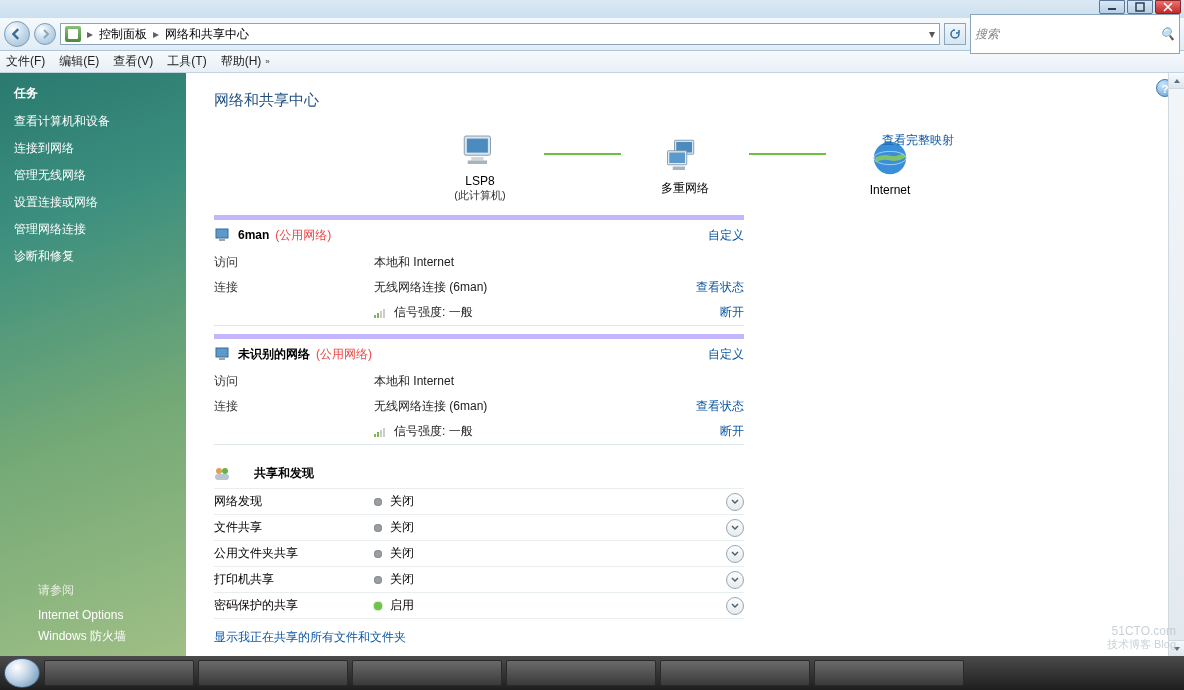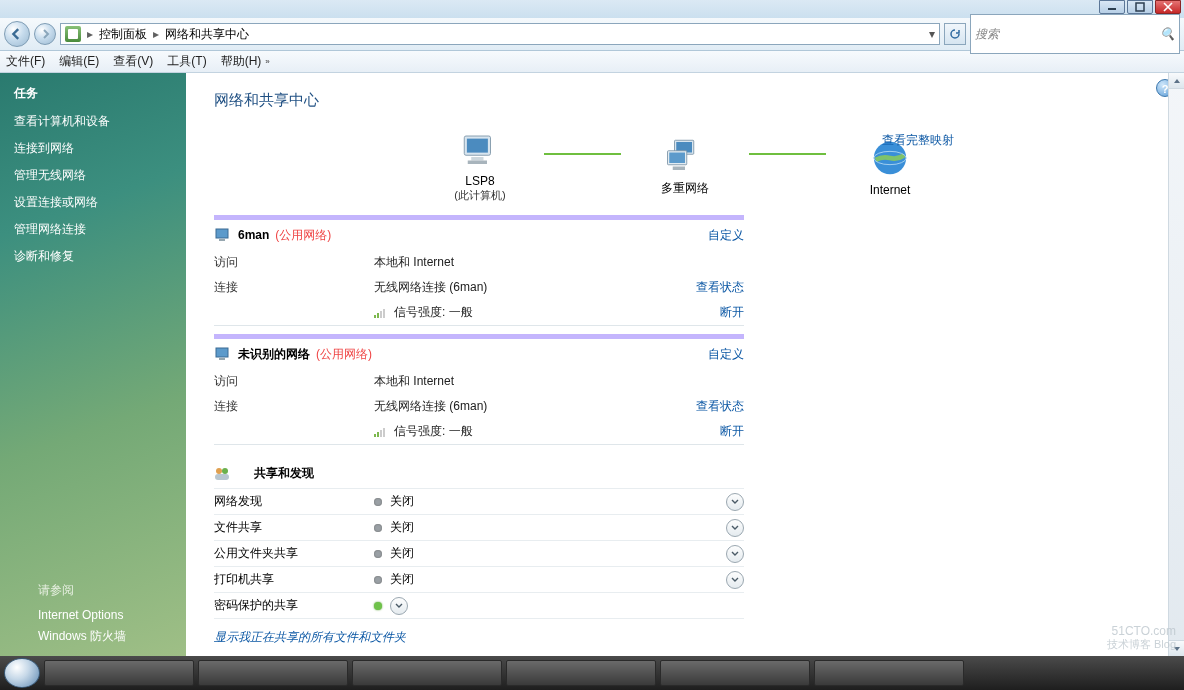--- a/index.html
+++ b/index.html
@@ -77,21 +77,21 @@
 
 .sharehdr { display:flex; align-items:center; gap:24px; margin-top:20px; font-weight:bold; width:530px;text-align:center;}
 .sharegrid { width:530px; margin-top:6px; border-top:1px solid #e8edf0;}
 .sharerow { display:flex; align-items:center; height:26px; border-bottom:1px solid #e8edf0; }
 .sharerow .k { width:160px; }
 .sharerow .dot { width:8px; height:8px; border-radius:50%; margin-right:8px; background:#9aa0a5; box-shadow:inset 0 0 2px #666;}
 .sharerow .dot.on { background:#6fc24a; box-shadow:0 0 2px #5aa038;}
 .sharerow .v { flex:1; }
 .expand { width:18px; height:18px; border:1px solid #9aa7b0; border-radius:50%; background:linear-gradient(#fdfdfd,#e5ebef); display:flex; align-items:center; justify-content:center; }
 .expand svg{width:8px;height:8px;}
-.sharefoot { color:#0b57a4; font-size:12px; margin-top:10px; cursor:pointer; width:530px;font-style:italic;}
+.sharefoot { color:#0b57a4; font-size:12px; margin-top:10px; cursor:pointer; width:530px;}
 
 .neticon{width:18px;height:18px;}
 
 
 .taskbar { height:34px; position:absolute; bottom:0; left:0; right:0; background:linear-gradient(#4b4b4b,#1e1e1e); display:flex; align-items:center; padding:0 4px; gap:4px;}
 .startorb{width:36px;height:30px;border-radius:50%;background:radial-gradient(circle at 35% 30%,#fff,#c6d8e8 40%,#5d88b1);border:1px solid #3a5a78;}
 .tbtn{flex:0 0 150px;height:26px;background:linear-gradient(#6a6a6a,#3a3a3a);border:1px solid #2a2a2a;border-radius:2px;}
 .watermark{position:absolute;right:8px;bottom:40px;color:#b9c3ca;font-family:Arial;font-size:22px;opacity:.75;pointer-events:none;text-align:right;line-height:1;}
 .watermark small{font-size:11px;display:block;}
 
@@ -343,20 +343,21 @@
   <div class="v">关闭</div>
   <div class="expand">
               <svg viewBox="0 0 8 8">
                 <path d="M1 2l3 3 3-3" fill="none" stroke="#4a5a66" stroke-width="1.4"></path>
               </svg>
             </div>
           </div>
           <div class="sharerow">
             <div class="k">密码保护的共享</div>
   <span class="dot on"></span>
+  <div class="v">启用</div>
   <div class="expand">
               <svg viewBox="0 0 8 8">
                 <path d="M1 2l3 3 3-3" fill="none" stroke="#4a5a66" stroke-width="1.4"></path>
               </svg>
             </div>
           </div>
         </div>
       <div class="sharefoot">显示我正在共享的所有文件和文件夹</div>
     </div>
 

